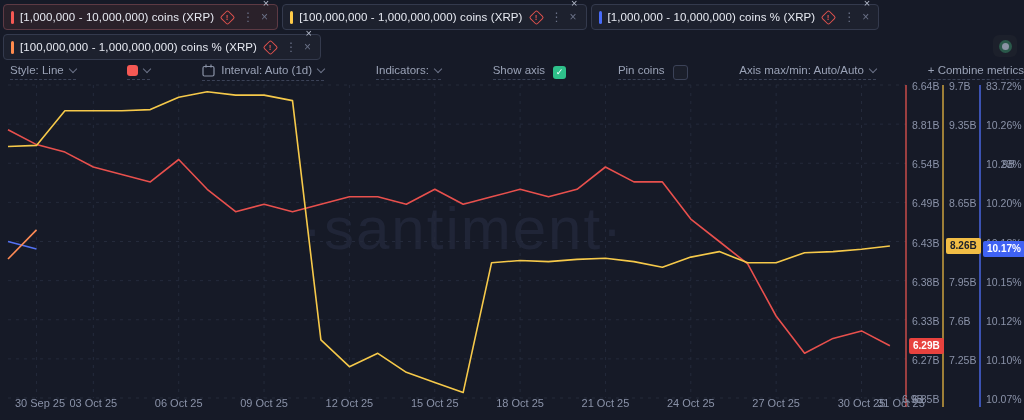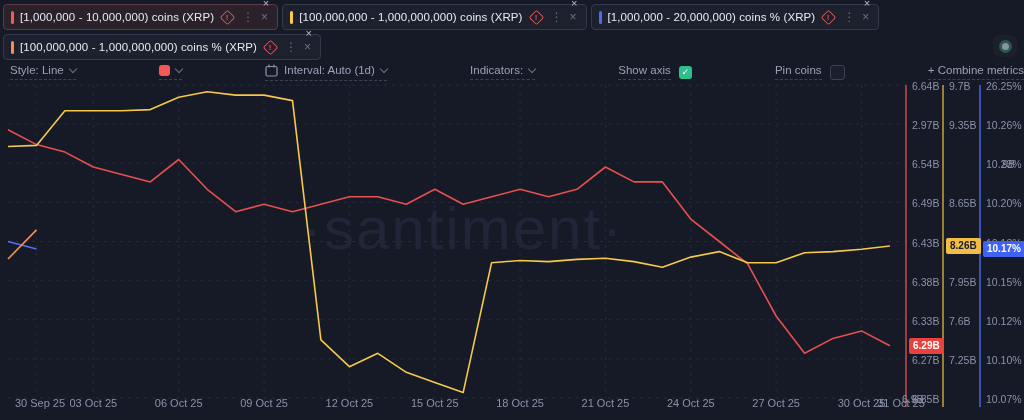--- a/index.html
+++ b/index.html
@@ -75,21 +75,21 @@
           <span class="lbl">[100,000,000 - 1,000,000,000) coins (XRP)</span>
           <span class="diamond">
             <span class="excl">!</span>
           </span>
           <span class="kebab">⋮</span>
           <span class="tclose">×</span>
           <span class="corner-x">×</span>
         </div>
         <div class="tab">
           <span class="accent" style="background: rgb(72, 107, 248);"></span>
-          <span class="lbl">[1,000,000 - 20,000,000) coins % (XRP)</span>
+          <span class="lbl">[1,000,000 - 10,000,000) coins % (XRP)</span>
           <span class="diamond">
             <span class="excl">!</span>
           </span>
           <span class="kebab">⋮</span>
           <span class="tclose">×</span>
           <span class="corner-x">×</span>
         </div>
       </div>
     <div class="tab-row" id="tab-row-2">
         <div class="tab">
@@ -133,20 +133,24 @@
       <span>Indicators:</span>
       <span class="caret"></span>
     </div>
     <div class="tb-group">
       <span class="tb-control">Show axis</span>
       <span class="checkbox checked">✓</span>
     </div>
     <div class="tb-group">
       <span class="tb-control">Pin coins</span>
       <span class="checkbox empty"></span>
+    </div>
+    <div class="tb-control">
+      <span>Axis max/min: Auto/Auto</span>
+      <span class="caret"></span>
     </div>
     <div class="tb-control">
       <span>+ Combine metrics</span>
     </div>
   </div>
 
   <div class="chart" id="chart">
     <div class="watermark">·santiment·</div>
   <svg width="1024" height="336" viewBox="0 84 1024 336">
         <line x1="8" y1="85" x2="906" y2="85" stroke="#242a3b" stroke-width="1" stroke-dasharray="3 5"></line>
@@ -171,38 +175,38 @@
         <line x1="861.5" y1="85" x2="861.5" y2="398" stroke="#242a3b" stroke-width="1" stroke-dasharray="3 5"></line>
         <line x1="906" y1="85" x2="906" y2="407" stroke="#d4504c" stroke-width="1.4"></line>
         <line x1="943" y1="85" x2="943" y2="407" stroke="#d8ab40" stroke-width="1.4"></line>
         <line x1="980" y1="85" x2="980" y2="407" stroke="#4d6cf0" stroke-width="1.4"></line>
         <polyline points="8.0,129.7 36.5,144.6 64.9,152.1 93.3,167.0 121.8,174.4 150.3,181.9 178.7,159.5 207.2,189.3 235.6,211.7 264.1,204.2 292.5,211.7 320.9,204.2 349.4,196.8 377.8,196.8 406.3,204.2 434.8,189.3 463.2,204.2 491.6,196.8 520.1,189.3 548.5,196.8 577.0,189.3 605.4,167.0 633.9,181.9 662.4,181.9 690.8,219.1 719.3,241.5 747.7,263.9 776.1,316.0 804.6,353.3 833.0,338.4 861.5,330.9 889.9,345.8" fill="none" stroke="#e8504d" stroke-width="1.6" stroke-linejoin="round"></polyline>
         <polyline points="8.0,146.5 36.5,145.4 64.9,110.7 93.3,110.7 121.8,110.7 150.3,109.6 178.7,97.3 207.2,91.7 235.6,95.1 264.1,95.1 292.5,100.6 320.9,339.9 349.4,366.7 377.8,353.3 406.3,372.3 434.8,382.4 463.2,392.4 491.6,262.7 520.1,260.5 548.5,261.6 577.0,259.4 605.4,258.3 633.9,261.6 662.4,267.2 690.8,257.1 719.3,251.6 747.7,262.7 776.1,262.7 804.6,252.7 833.0,251.6 861.5,249.3 889.9,246.0" fill="none" stroke="#f6c94a" stroke-width="1.6" stroke-linejoin="round"></polyline>
         <polyline points="8.0,241.5 36.5,249.0" fill="none" stroke="#5472f2" stroke-width="1.6" stroke-linejoin="round"></polyline>
         <polyline points="8.0,259.0 36.5,229.9" fill="none" stroke="#ff8b55" stroke-width="1.6" stroke-linejoin="round"></polyline>
       </svg>
       <div class="tick" style="left: 912px; top: -3px;">6.64B</div>
-      <div class="tick" style="left: 912px; top: 36.125px;">2.97B</div>
+      <div class="tick" style="left: 912px; top: 36.125px;">8.81B</div>
       <div class="tick" style="left: 912px; top: 75.25px;">6.54B</div>
       <div class="tick" style="left: 912px; top: 114.375px;">6.49B</div>
       <div class="tick" style="left: 912px; top: 153.5px;">6.43B</div>
       <div class="tick" style="left: 912px; top: 192.625px;">6.38B</div>
       <div class="tick" style="left: 912px; top: 231.75px;">6.33B</div>
       <div class="tick" style="left: 912px; top: 270.875px;">6.27B</div>
       <div class="tick" style="left: 912px; top: 310px;">6.85B</div>
       <div class="tick" style="left: 949px; top: -3px;">9.7B</div>
       <div class="tick" style="left: 949px; top: 36.125px;">9.35B</div>
       <div class="tick" style="left: 1002px; top: 75.25px; font-style: italic;">9B</div>
       <div class="tick" style="left: 949px; top: 114.375px;">8.65B</div>
       <div class="tick" style="left: 949px; top: 153.5px;">8.3B</div>
       <div class="tick" style="left: 949px; top: 192.625px;">7.95B</div>
       <div class="tick" style="left: 949px; top: 231.75px;">7.6B</div>
       <div class="tick" style="left: 949px; top: 270.875px;">7.25B</div>
       <div class="tick" style="left: 902px; top: 310px;">6.9B</div>
-      <div class="tick" style="left: 986px; top: -3px;">26.25%</div>
+      <div class="tick" style="left: 986px; top: -3px;">83.72%</div>
       <div class="tick" style="left: 986px; top: 36.125px;">10.26%</div>
       <div class="tick" style="left: 986px; top: 75.25px;">10.23%</div>
       <div class="tick" style="left: 986px; top: 114.375px;">10.20%</div>
       <div class="tick" style="left: 986px; top: 153.5px;">10.18%</div>
       <div class="tick" style="left: 986px; top: 192.625px;">10.15%</div>
       <div class="tick" style="left: 986px; top: 231.75px;">10.12%</div>
       <div class="tick" style="left: 986px; top: 270.875px;">10.10%</div>
       <div class="tick" style="left: 986px; top: 310px;">10.07%</div>
       <div class="badge" style="left: 909px; top: 253.833px; background: rgb(232, 66, 62); color: rgb(255, 255, 255);">6.29B</div>
       <div class="badge" style="left: 946px; top: 153.971px; background: rgb(242, 189, 69); color: rgb(26, 30, 43);">8.26B</div>

